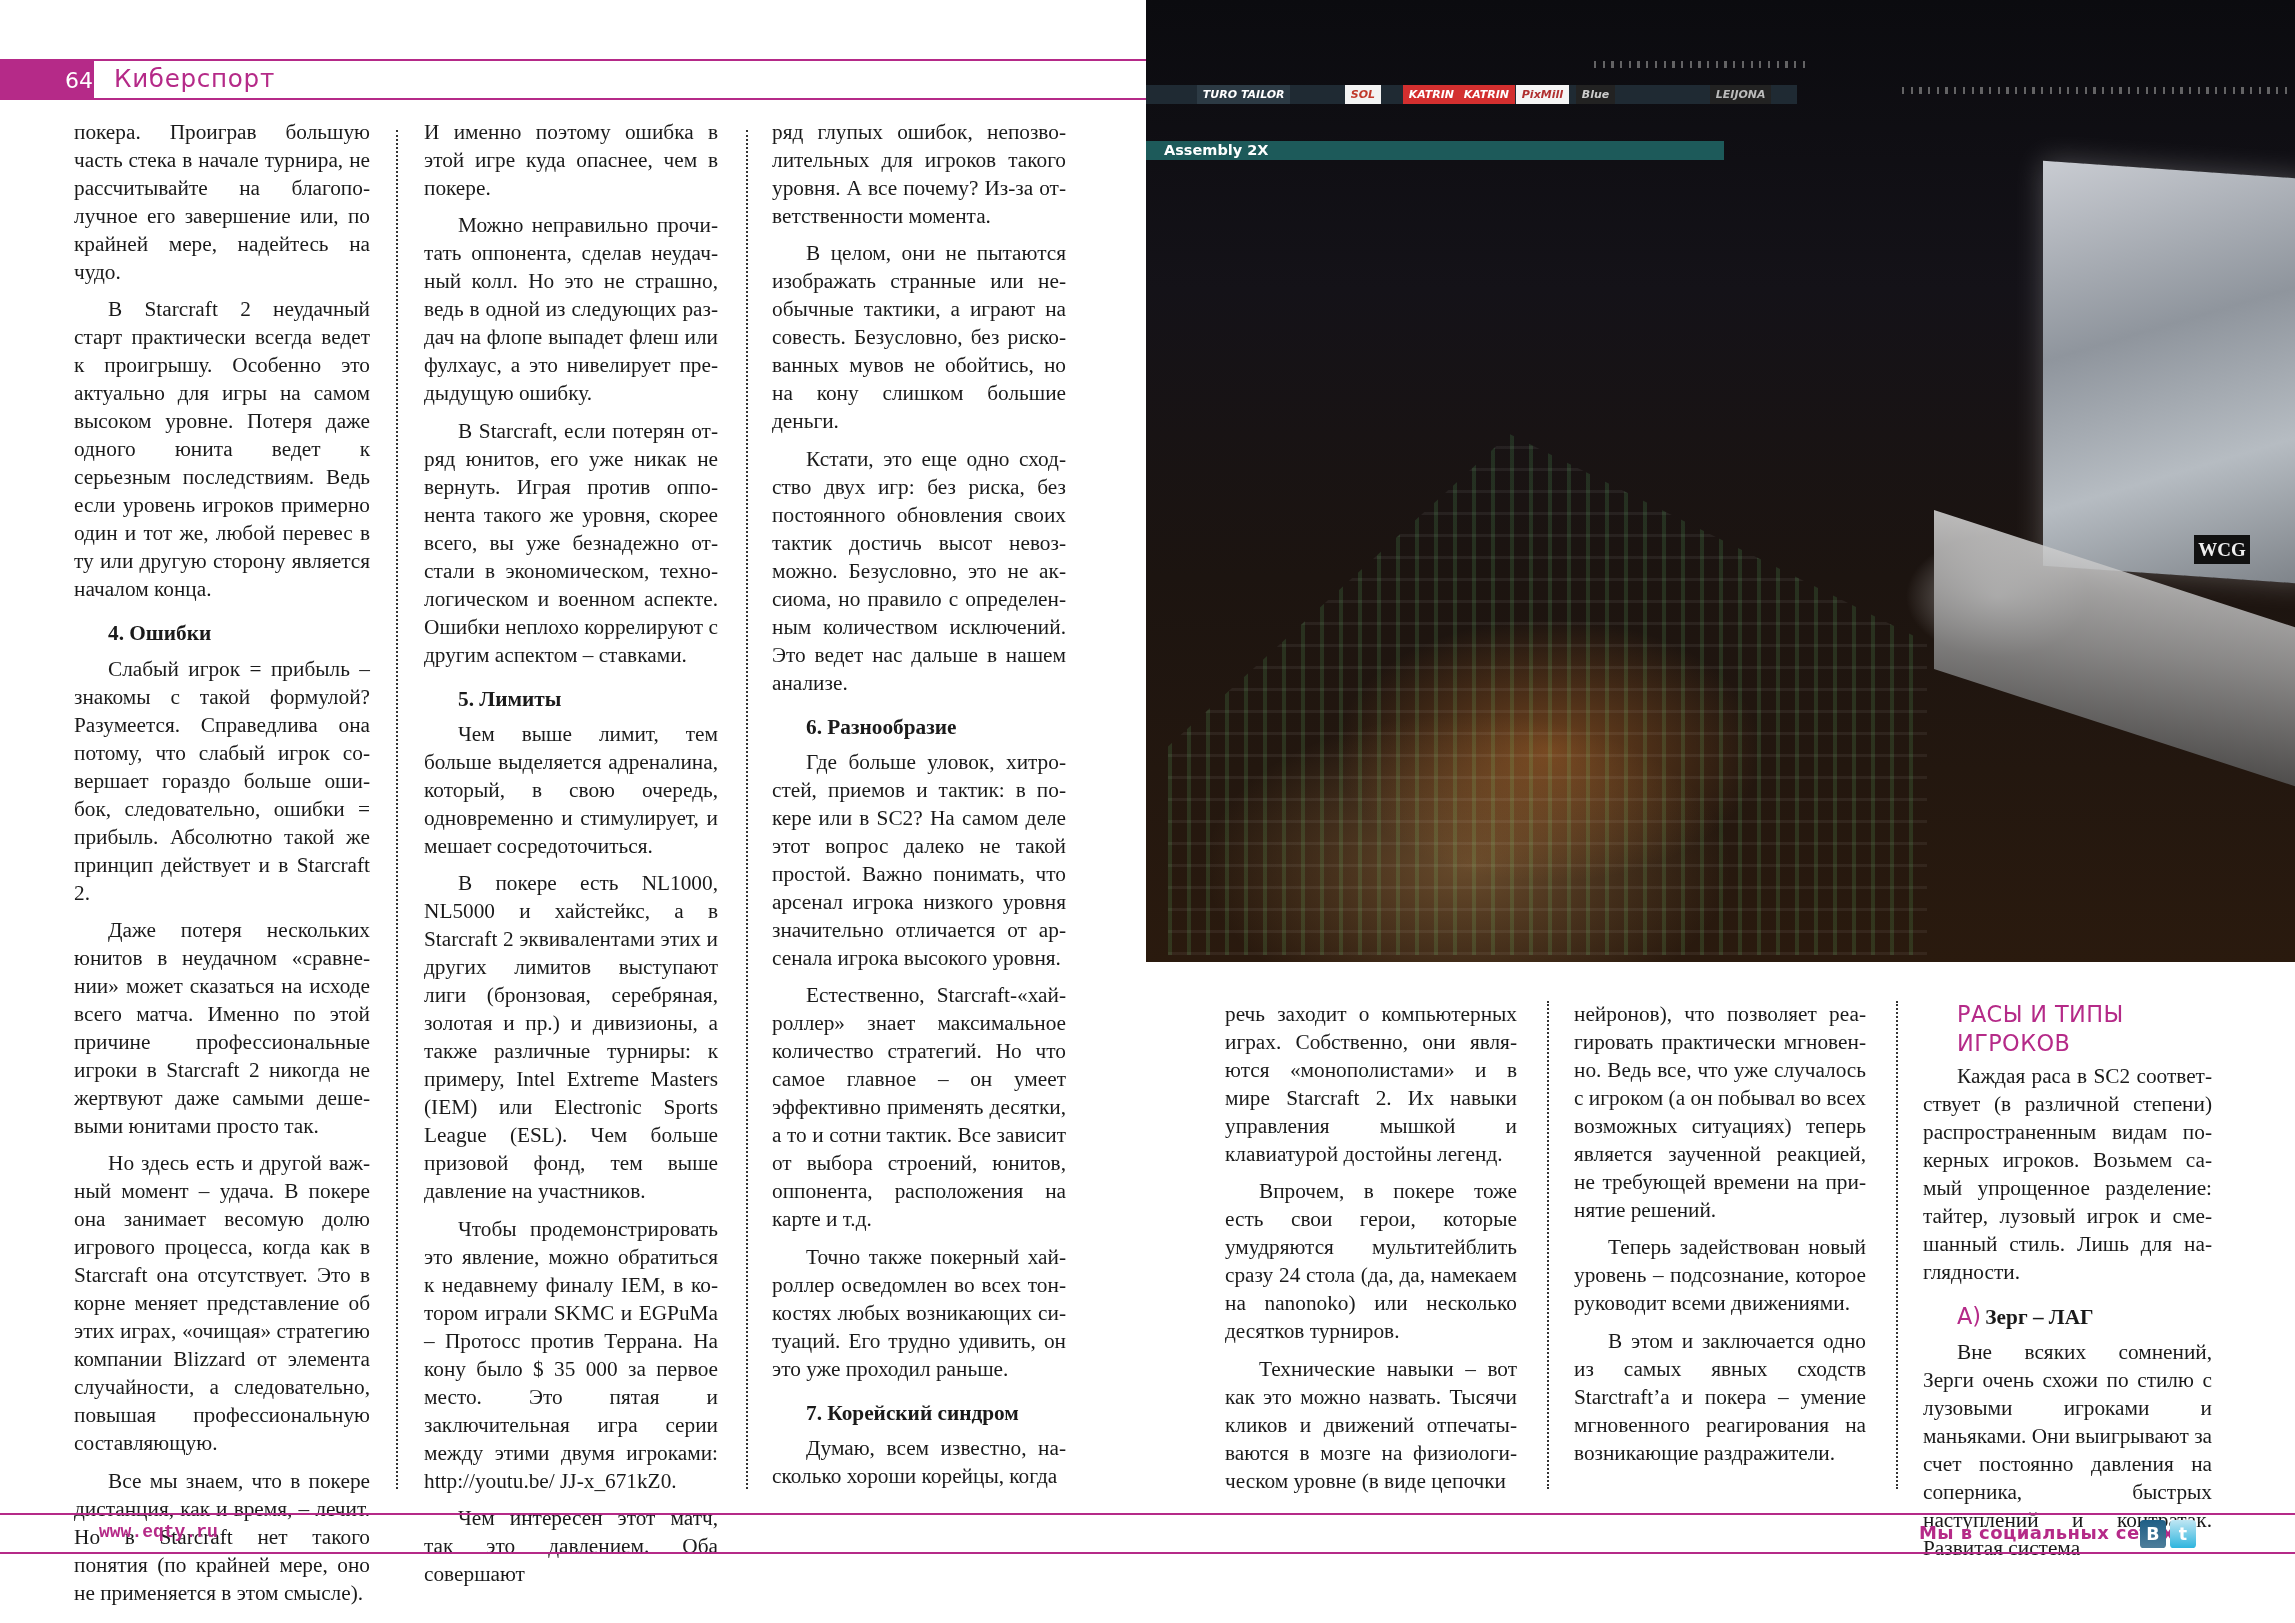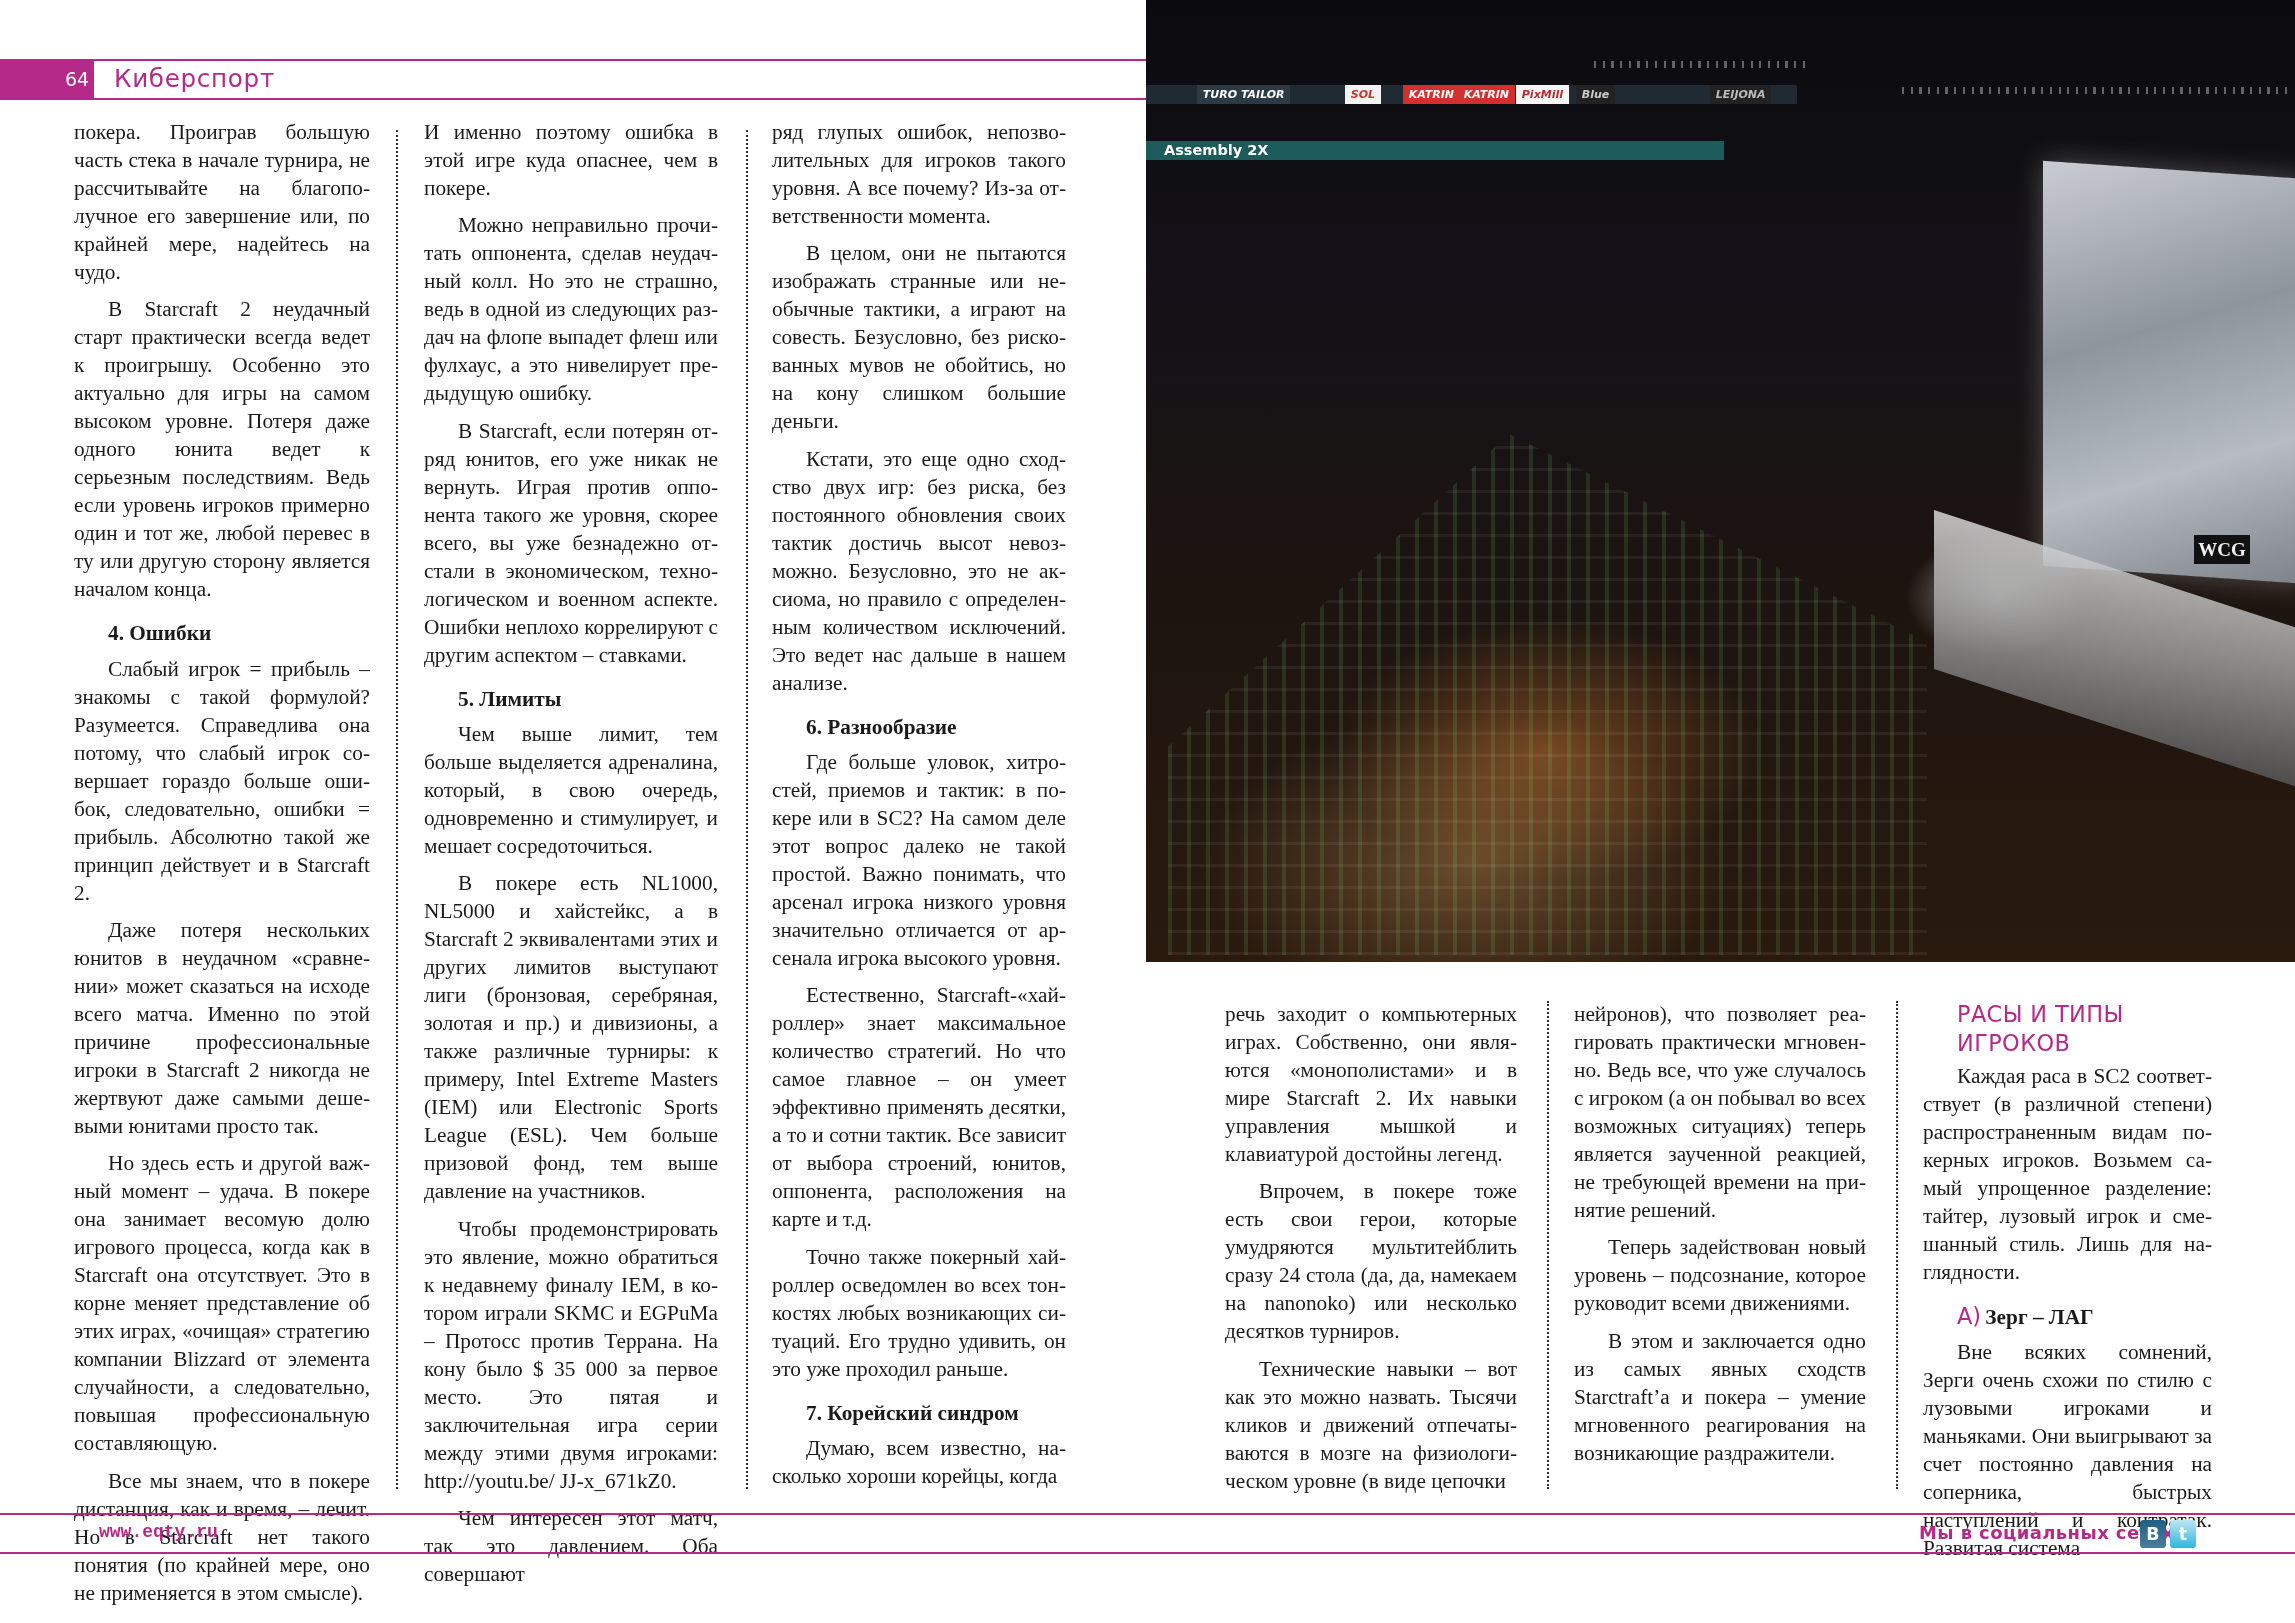--- a/index.html
+++ b/index.html
@@ -4,21 +4,21 @@
 <style>
   html, body { margin:0; padding:0; }
   body {
     width:2295px; height:1623px; position:relative; overflow:hidden;
     background:#ffffff; font-family:"Liberation Serif", "DejaVu Serif", serif; color:#1a1a1a;
   }
   
   .hdr-line-top { position:absolute; left:0; top:59px; width:1146px; height:2.2px; background:#b52a88; }
   .hdr-line-bot { position:absolute; left:0; top:98px; width:1146px; height:2.2px; background:#b52a88; }
   .hdr-pagebox { position:absolute; left:0; top:59px; width:94px; height:41px; background:#b52a88; }
-  .hdr-pagenum { position:absolute; left:65px; top:68px; font-family:"DejaVu Sans", sans-serif; font-size:19px; color:#ffffff; }
+  .hdr-pagenum { position:absolute; left:65px; top:68px; font-family:"DejaVu Sans", sans-serif; font-size:22px; color:#ffffff; }
   .hdr-title { position:absolute; left:114px; top:64px; font-family:"DejaVu Sans", sans-serif; font-weight:normal; font-size:24.6px; color:#b52a88; letter-spacing:0.7px; }
 
   
   .col { position:absolute; font-size:21.3px; line-height:28px; text-align:justify; hyphens:manual; }
   .col p { margin:0 0 9.4px 0; text-indent:34px; }
   .col p.noindent { text-indent:0; }
   .col h3 { margin:16px 0 7.2px 0; font-size:21.3px; font-weight:bold; text-indent:34px; }
   .col-l1 { left:74px; top:118px; width:296px; }
   .col-l2 { left:424px; top:118px; width:294px; }
   .col-l3 { left:772px; top:118px; width:294px; }

